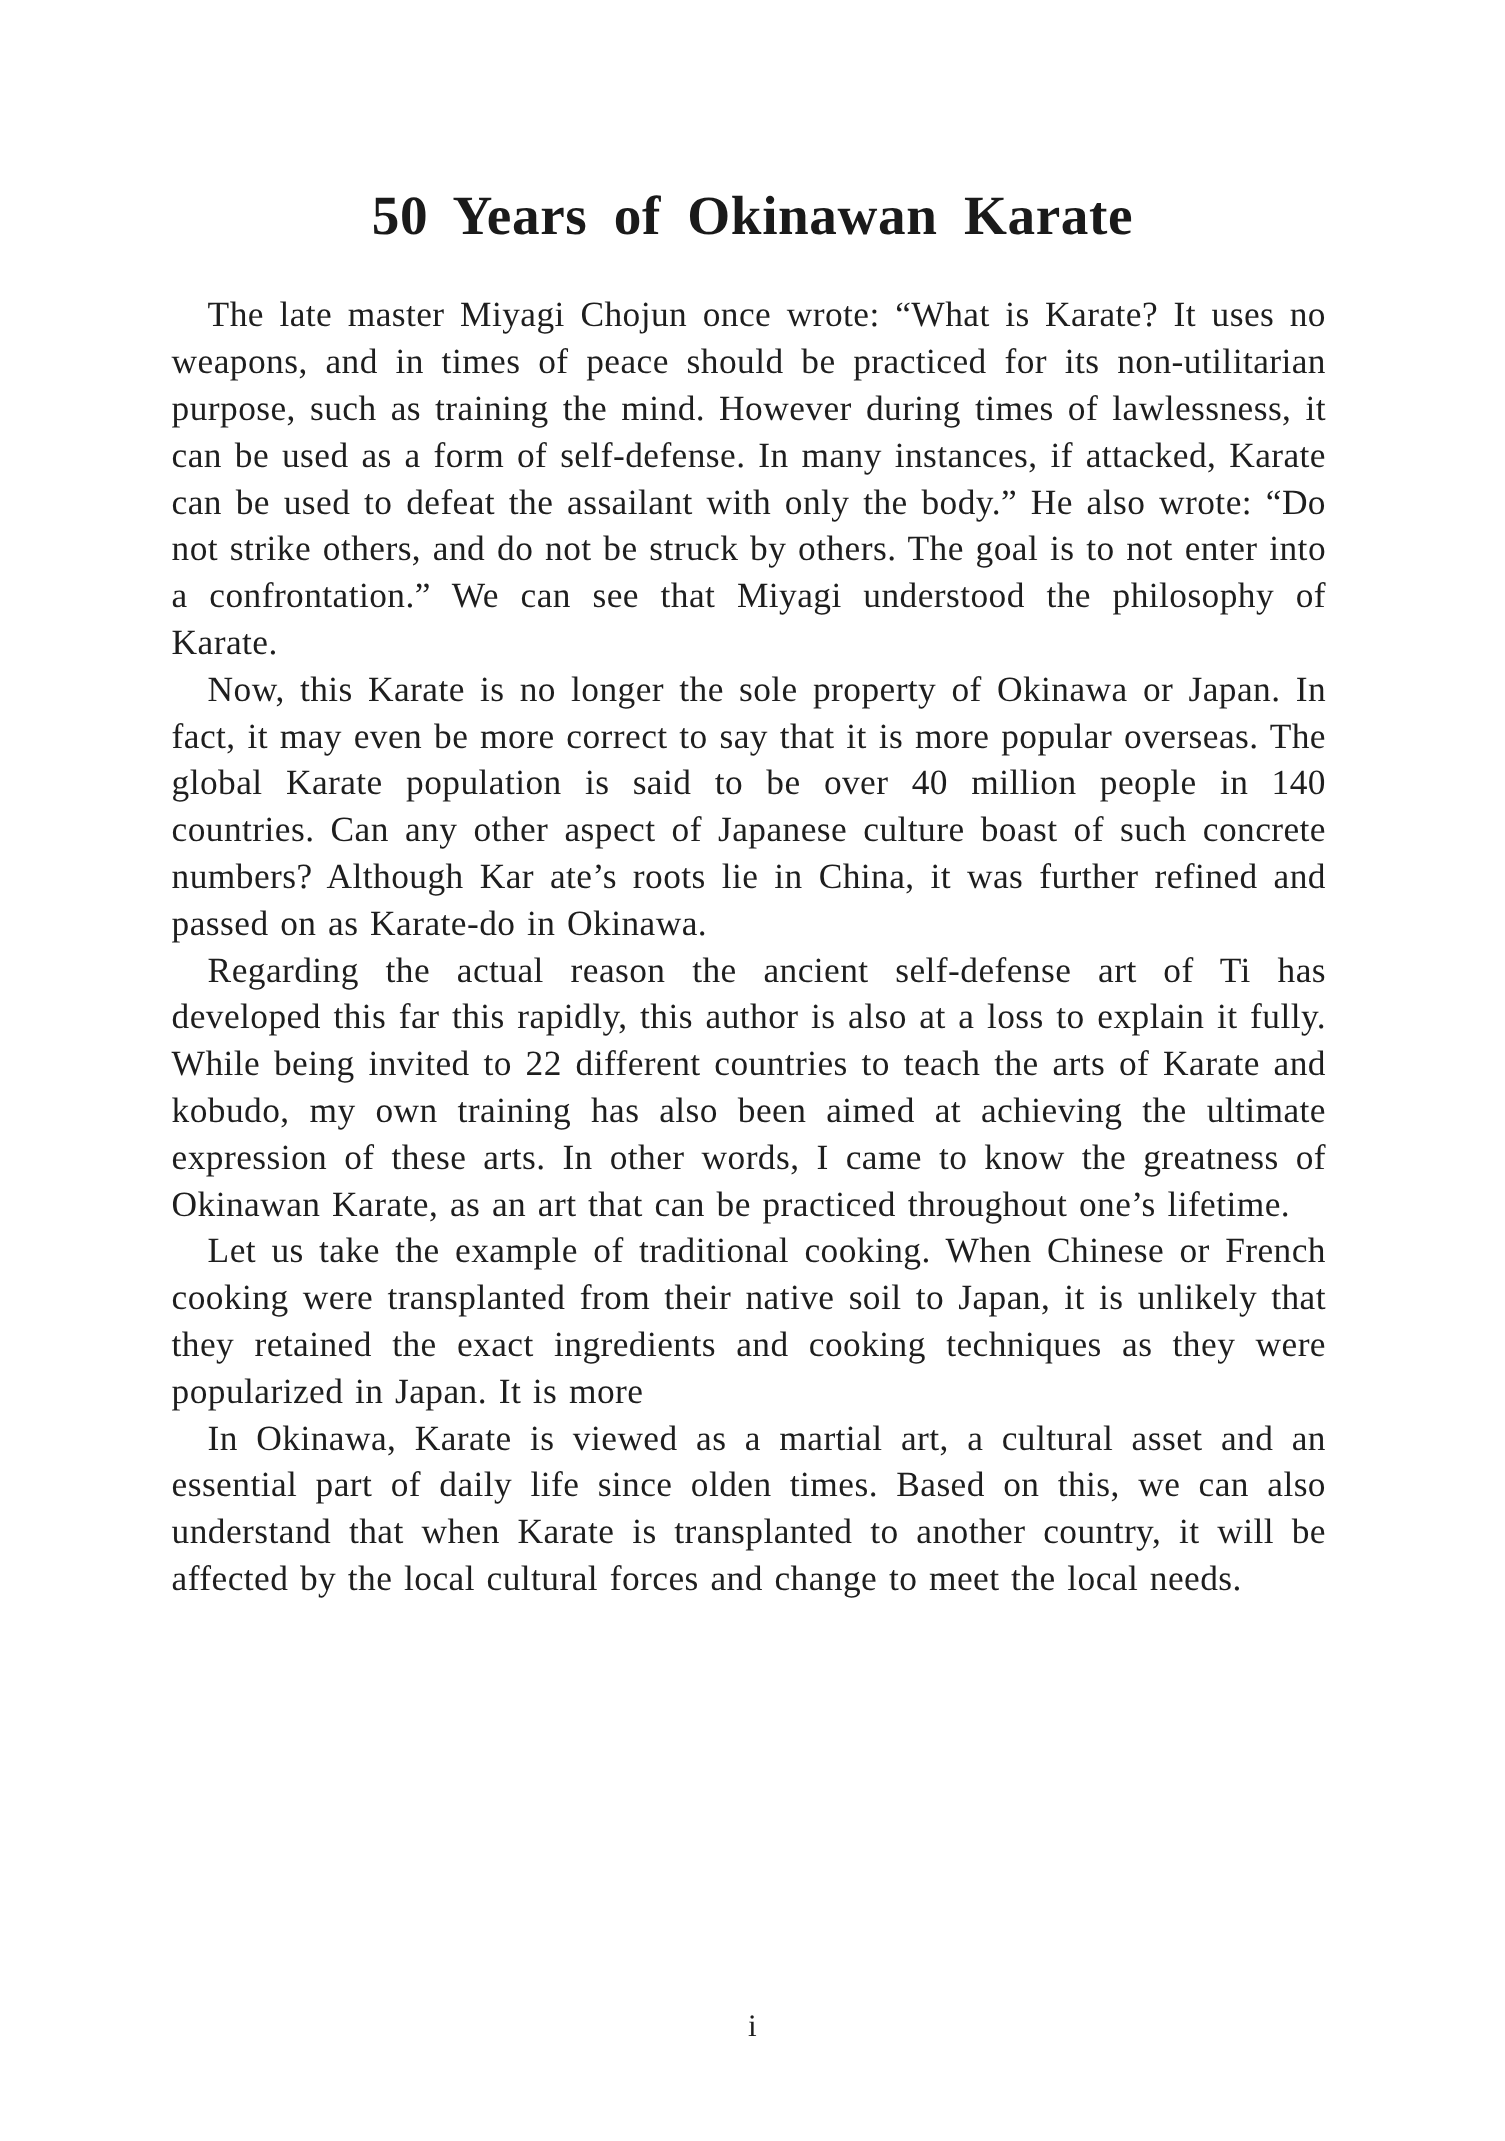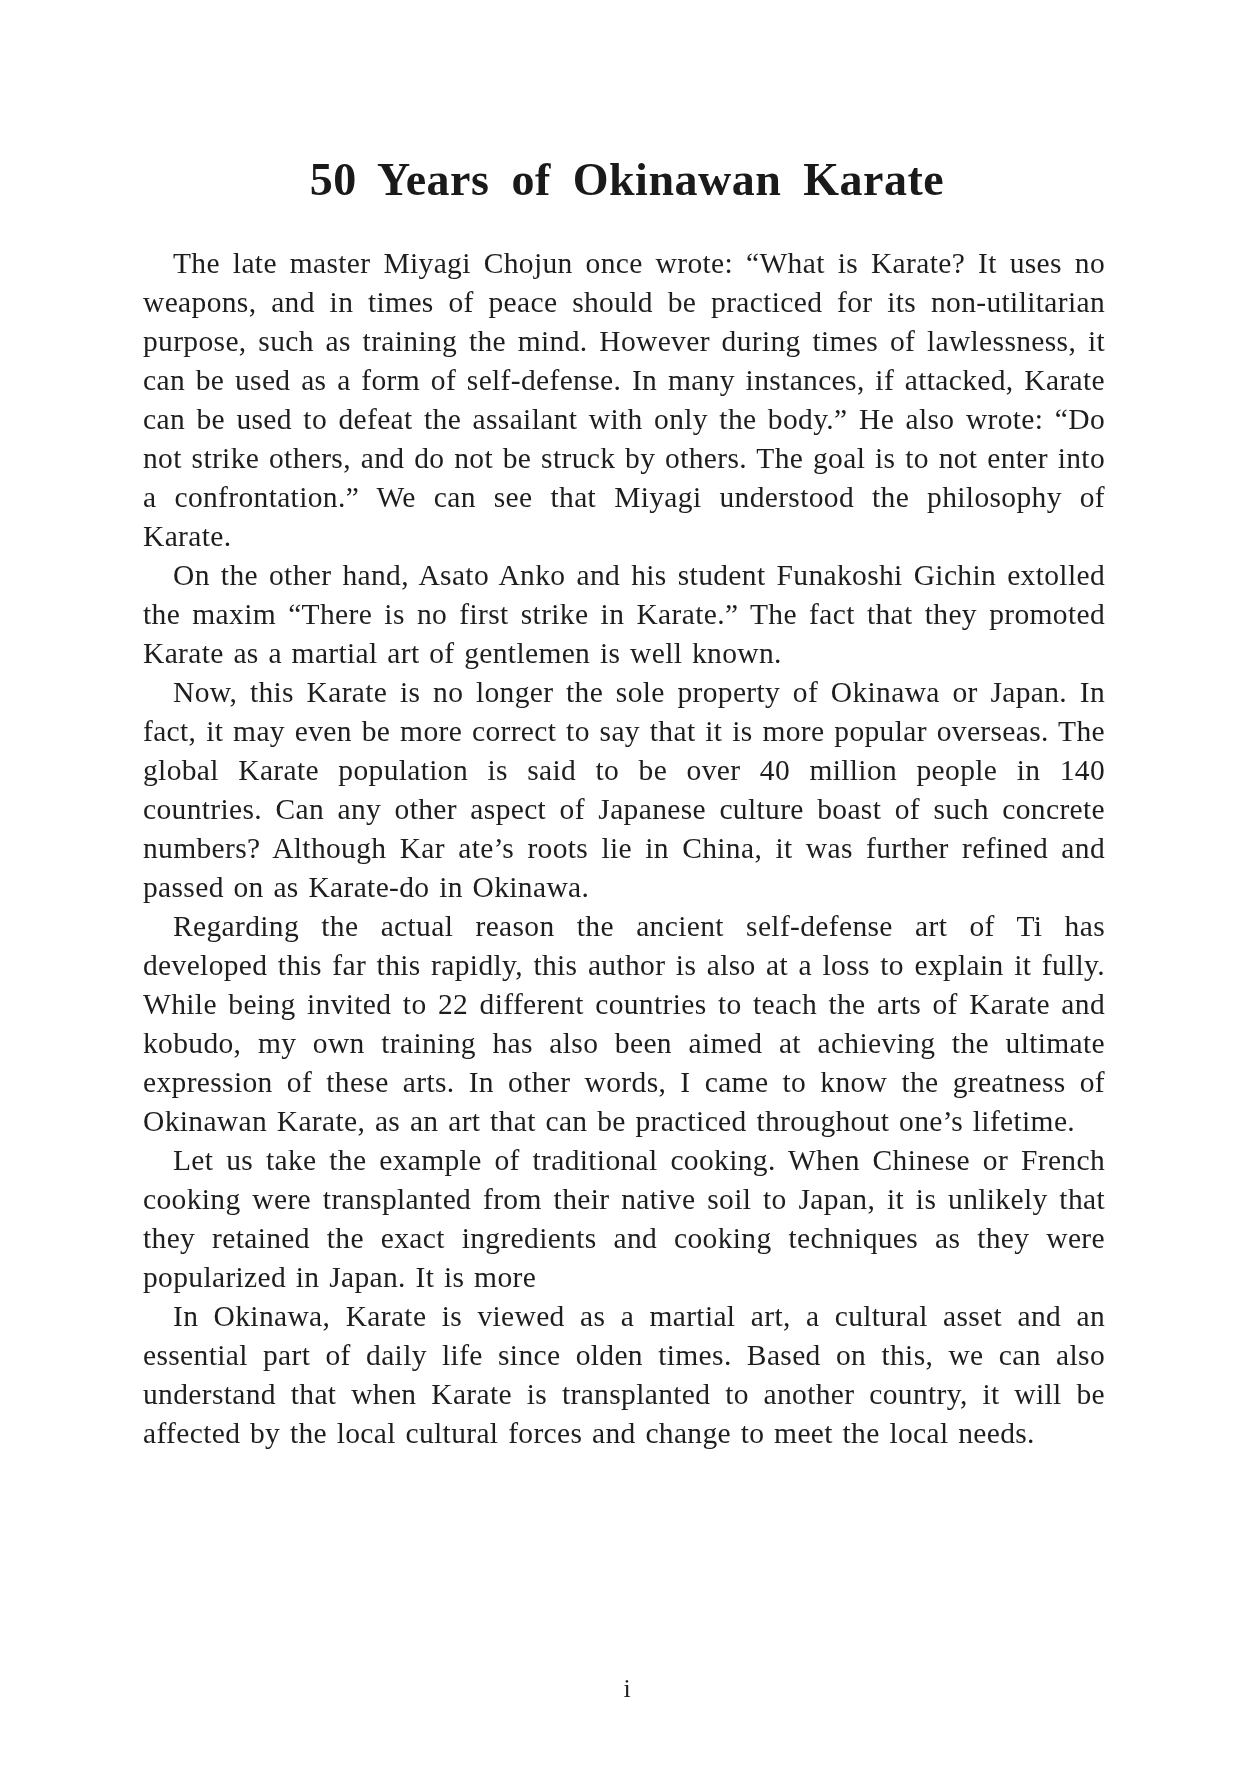--- a/index.html
+++ b/index.html
@@ -60,20 +60,19 @@
       color: #1e1e1e;
     }
   </style>
 </head>
 <body>
 
 <h1 class="page-title">50 Years of Okinawan Karate</h1>
 
 <div class="body-text">
   <p class="paragraph">The late master Miyagi Chojun once wrote: “What is Karate? It uses no weapons, and in times of peace should be practiced for its non-utilitarian purpose, such as training the mind. However during times of lawlessness, it can be used as a form of self-defense. In many instances, if attacked, Karate can be used to defeat the assailant with only the body.” He also wrote: “Do not strike others, and do not be struck by others. The goal is to not enter into a confrontation.” We can see that Miyagi understood the philosophy of Karate.</p>
-  <p class="paragraph">On the other hand, Asato Anko and his student Funakoshi Gichin extolled the maxim “There is no first strike in Karate.” The fact that they promoted Karate as a martial art of gentlemen is well known.</p>
   <p class="paragraph">Now, this Karate is no longer the sole property of Okinawa or Japan. In fact, it may even be more correct to say that it is more popular overseas. The global Karate population is said to be over 40 million people in 140 countries. Can any other aspect of Japanese culture boast of such concrete numbers? Although Kar ate’s roots lie in China, it was further refined and passed on as Karate-do in Okinawa.</p>
   <p class="paragraph">Regarding the actual reason the ancient self-defense art of Ti has developed this far this rapidly, this author is also at a loss to explain it fully. While being invited to 22 different countries to teach the arts of Karate and kobudo, my own training has also been aimed at achieving the ultimate expression of these arts. In other words, I came to know the greatness of Okinawan Karate, as an art that can be practiced throughout one’s lifetime.</p>
   <p class="paragraph">Let us take the example of traditional cooking. When Chinese or French cooking were transplanted from their native soil to Japan, it is unlikely that they retained the exact ingredients and cooking techniques as they were popularized in Japan. It is more</p>
   <p class="paragraph">In Okinawa, Karate is viewed as a martial art, a cultural asset and an essential part of daily life since olden times. Based on this, we can also understand that when Karate is transplanted to another country, it will be affected by the local cultural forces and change to meet the local needs.</p>
 </div>
 
 <div class="page-number">i</div>
 
 </body></html>

